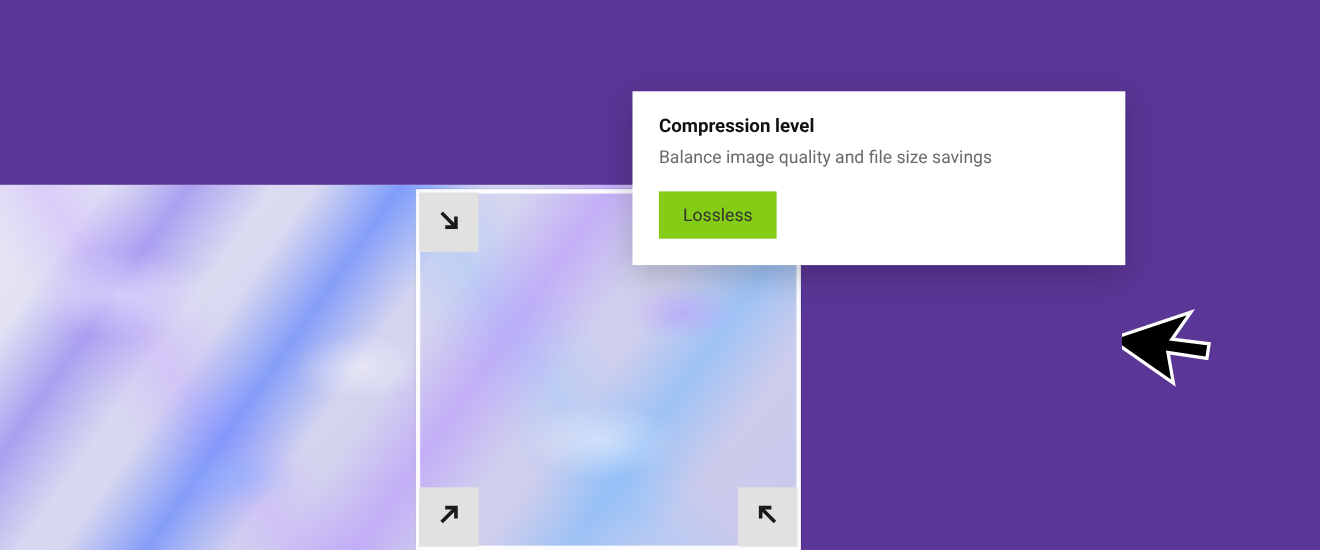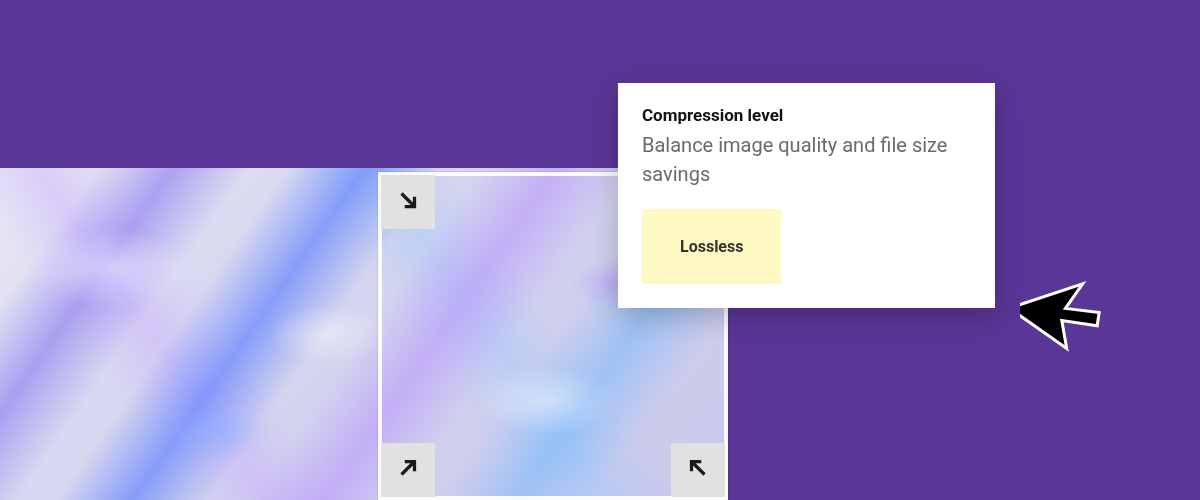--- a/index.html
+++ b/index.html
@@ -66,44 +66,43 @@
       justify-content: center;
       cursor: pointer;
     }
     .handle svg { stroke: #1a1a1a; stroke-width: 3; fill: none; }
     .handle-tl { left: 381px; top: 175px; }
     .handle-bl { left: 381px; top: 443px; }
     .handle-br { left: 671px; top: 443px; }
 
     .panel {
       position: absolute;
-      left: 618px;
+      left: 575px;
       top: 83px;
-      width: 377px;
+      width: 448px;
       background: #ffffff;
       padding: 22px 24px 24px 24px;
       box-shadow: 0 8px 28px rgba(0,0,0,0.22);
     }
     .panel-title {
       font-size: 17px;
       font-weight: 700;
       color: #111;
       margin-bottom: 6px;
     }
     .panel-desc {
-      font-size: 20px;
+      font-size: 16px;
       color: #6a6a6a;
       line-height: 1.45;
       margin-bottom: 20px;
     }
     .toggle {
       display: inline-flex;
-      background: #fef9c3;
-      padding: 16px;
-      font-weight: bold;
+      background: #84cc16;
+      padding: 0;
     }
     .toggle-opt {
       padding: 12px 22px;
       font-size: 16px;
       cursor: pointer;
       color: #333;
       user-select: none;
     }
     .toggle-opt.active {
       background: #f857d6;

